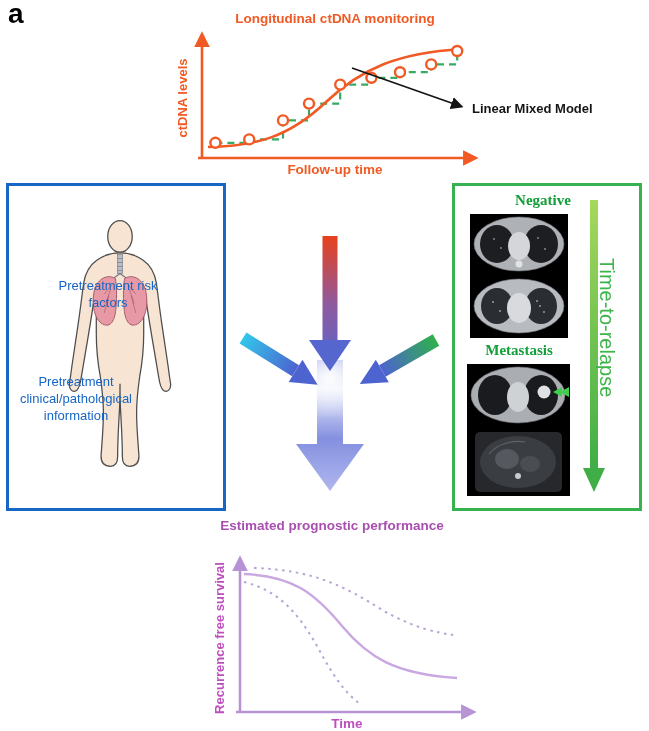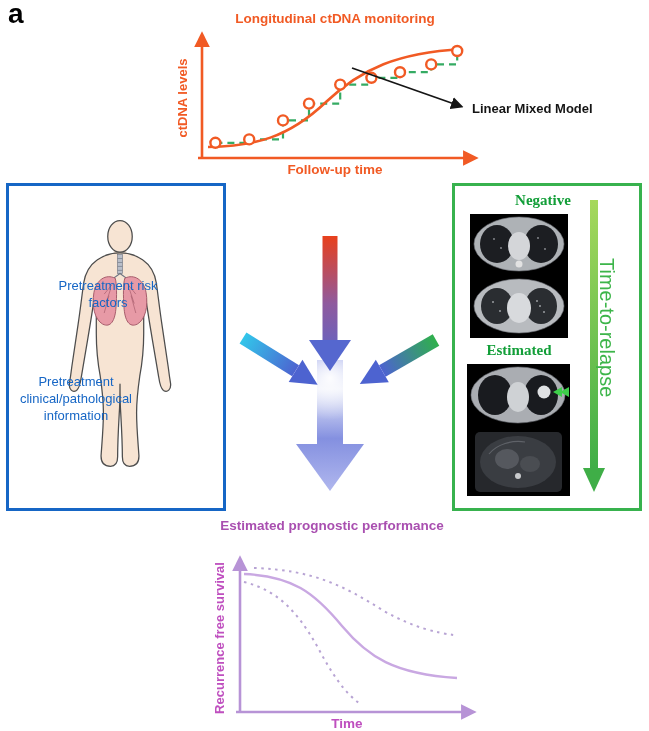--- a/index.html
+++ b/index.html
@@ -179,21 +179,21 @@
         <g fill="#9a9da1">
             <circle cx="23" cy="88" r="1"></circle>
             <circle cx="30" cy="97" r="1"></circle>
             <circle cx="67" cy="87" r="1"></circle>
             <circle cx="74" cy="98" r="1"></circle>
             <circle cx="70" cy="92" r="1"></circle>
           </g>
       </svg>
     </div>
 
-    <div class="ct-label met">Estimated</div>
+    <div class="ct-label met">Metastasis</div>
 
     <div class="ct ct2">
       <svg width="103" height="132" viewBox="0 0 103 132">
         <rect width="103" height="132" fill="#000"></rect>
         <ellipse cx="51" cy="31" rx="47" ry="28" fill="#aaadb2" stroke="#6e7278" stroke-width="0.6"></ellipse>
         <ellipse cx="28" cy="31" rx="17" ry="20" fill="#191b1f"></ellipse>
         <ellipse cx="74" cy="31" rx="17" ry="20" fill="#191b1f"></ellipse>
         <ellipse cx="51" cy="33" rx="11" ry="15" fill="#cfd2d5"></ellipse>
         <circle cx="77" cy="28" r="6.5" fill="#dfe1e3"></circle>
         <g fill="#3ecf4a">

